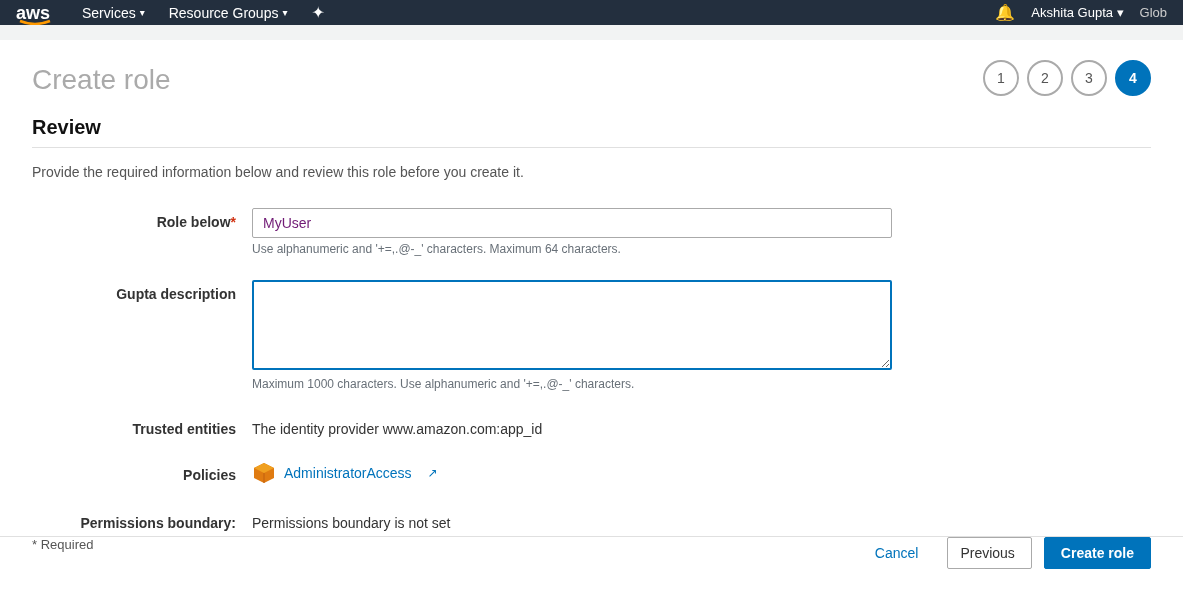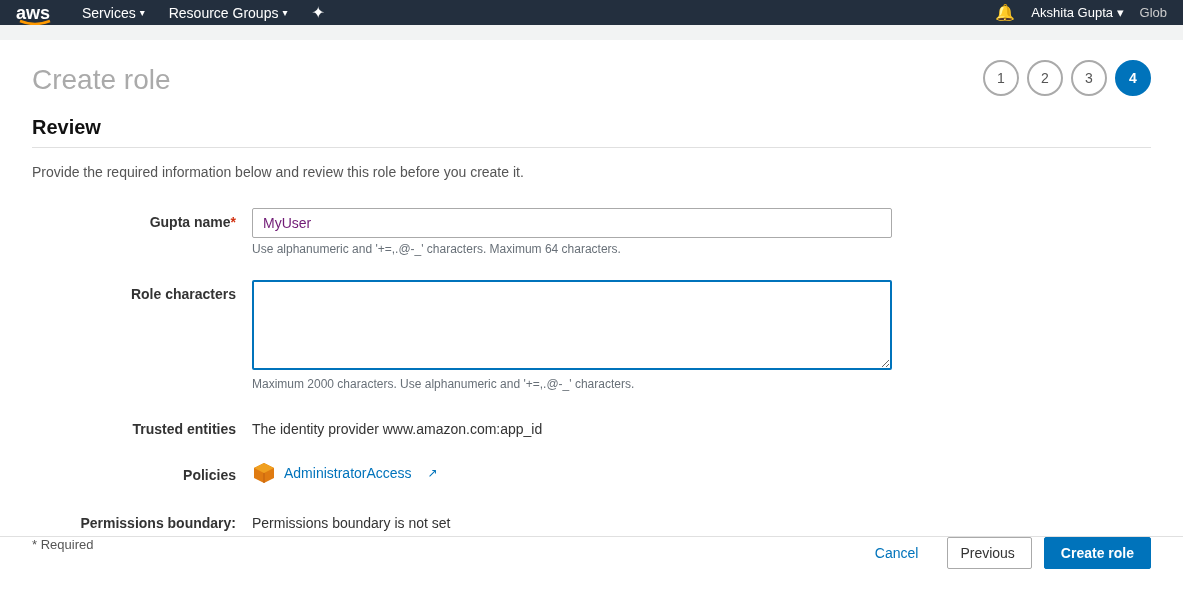--- a/index.html
+++ b/index.html
@@ -275,35 +275,35 @@
   <h1 class="page-title">Create role</h1>
 
   <h2 class="review-title">Review</h2>
   <hr class="divider">
   <p class="review-subtitle">Provide the required information below and review this role before you create it.</p>
 
   <div class="form-section">
 
     <div class="form-row">
       <div class="form-label">
-        <span>Gupta name</span><span class="required">*</span>
+        <span>Role below</span><span class="required">*</span>
       </div>
       <div class="form-field">
         <input type="text" class="form-input" value="MyUser" style="">
         <p class="form-hint">Use alphanumeric and '+=,.@-_' characters. Maximum 64 characters.</p>
       </div>
     </div>
 
     <div class="form-row">
       <div class="form-label">
-        <span>Role characters</span>
+        <span>Gupta description</span>
       </div>
       <div class="form-field">
         <textarea class="form-textarea" style=""></textarea>
-        <p class="form-hint">Maximum 2000 characters. Use alphanumeric and '+=,.@-_' characters.</p>
+        <p class="form-hint">Maximum 1000 characters. Use alphanumeric and '+=,.@-_' characters.</p>
       </div>
     </div>
 
     <div class="form-row">
       <div class="form-label">
         <span>Trusted entities</span>
       </div>
       <div class="form-field">
         <div class="form-value">The identity provider www.amazon.com:app_id</div>
       </div>

